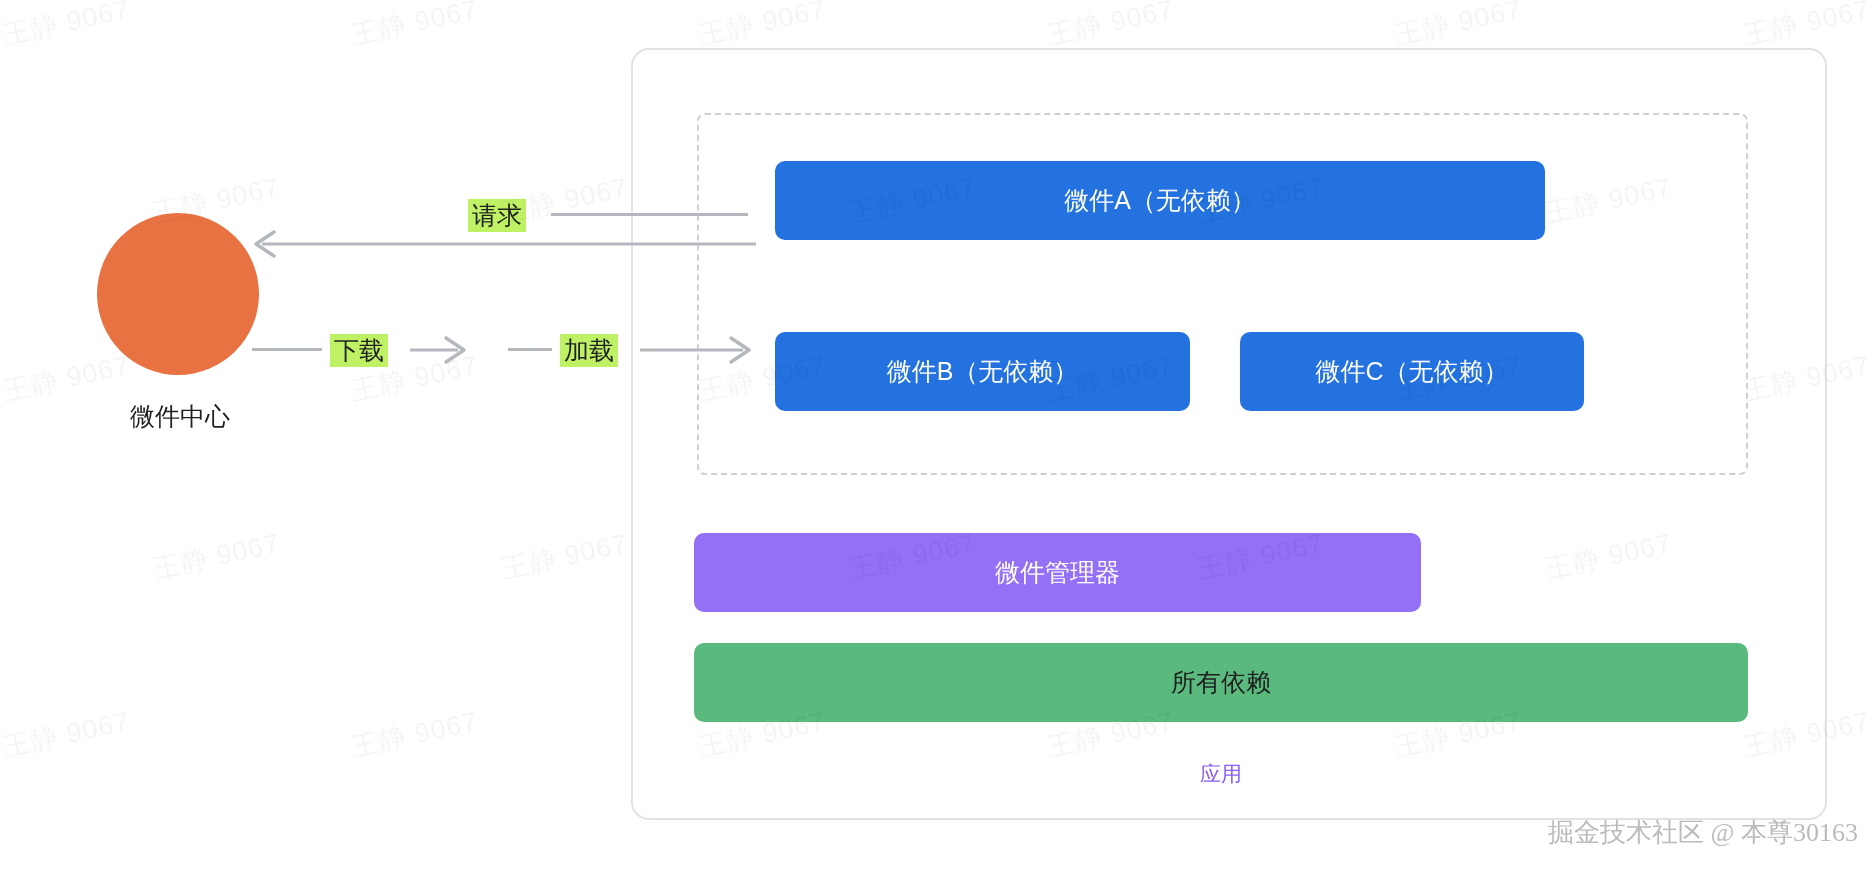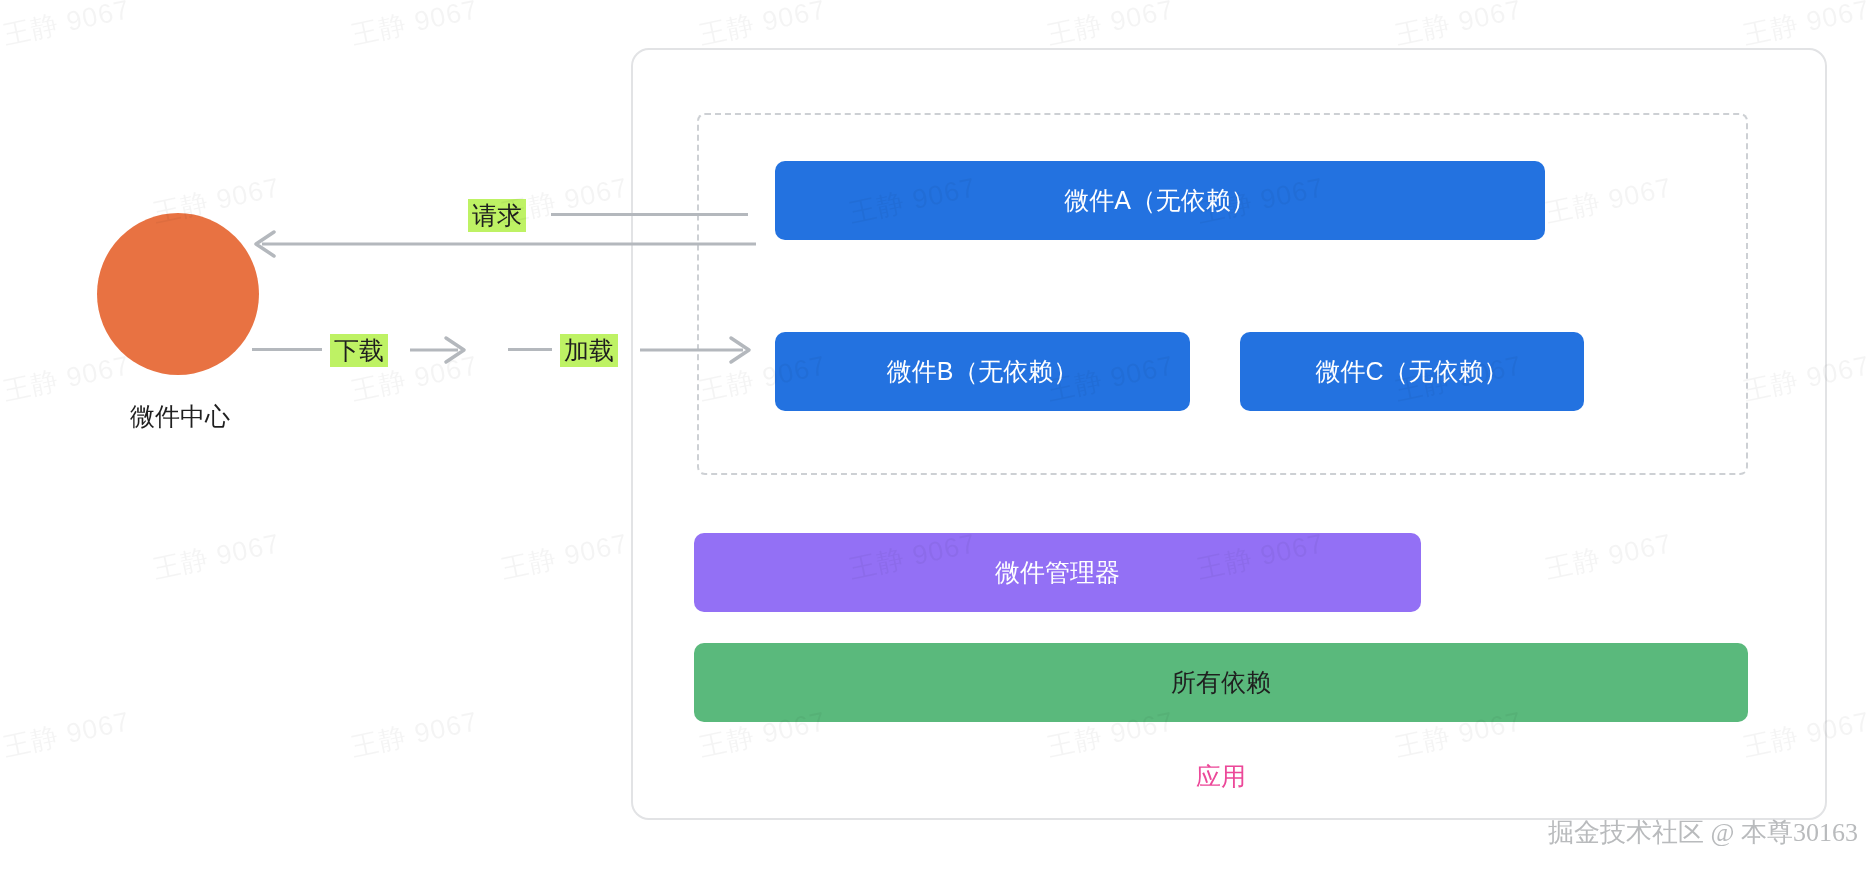--- a/index.html
+++ b/index.html
@@ -132,22 +132,22 @@
   #widget-manager { left: 694px; top: 533px; width: 727px; height: 79px; }
   #other-logic { left: 1466px; top: 533px; width: 282px; height: 79px; }
   #all-deps { left: 694px; top: 643px; width: 1054px; height: 79px; }
 
   #app-label {
     position: absolute;
     left: 694px;
     top: 760px;
     width: 1054px;
     text-align: center;
-    font-size: 25px;
-    color: #ec4899;
+    font-size: 21px;
+    color: #8b5cf6;
     z-index: 3;
   }
 
   
   #credit {
     position: absolute;
     right: 18px;
     bottom: 22px;
     font-size: 26px;
     color: #b9bbbd;

